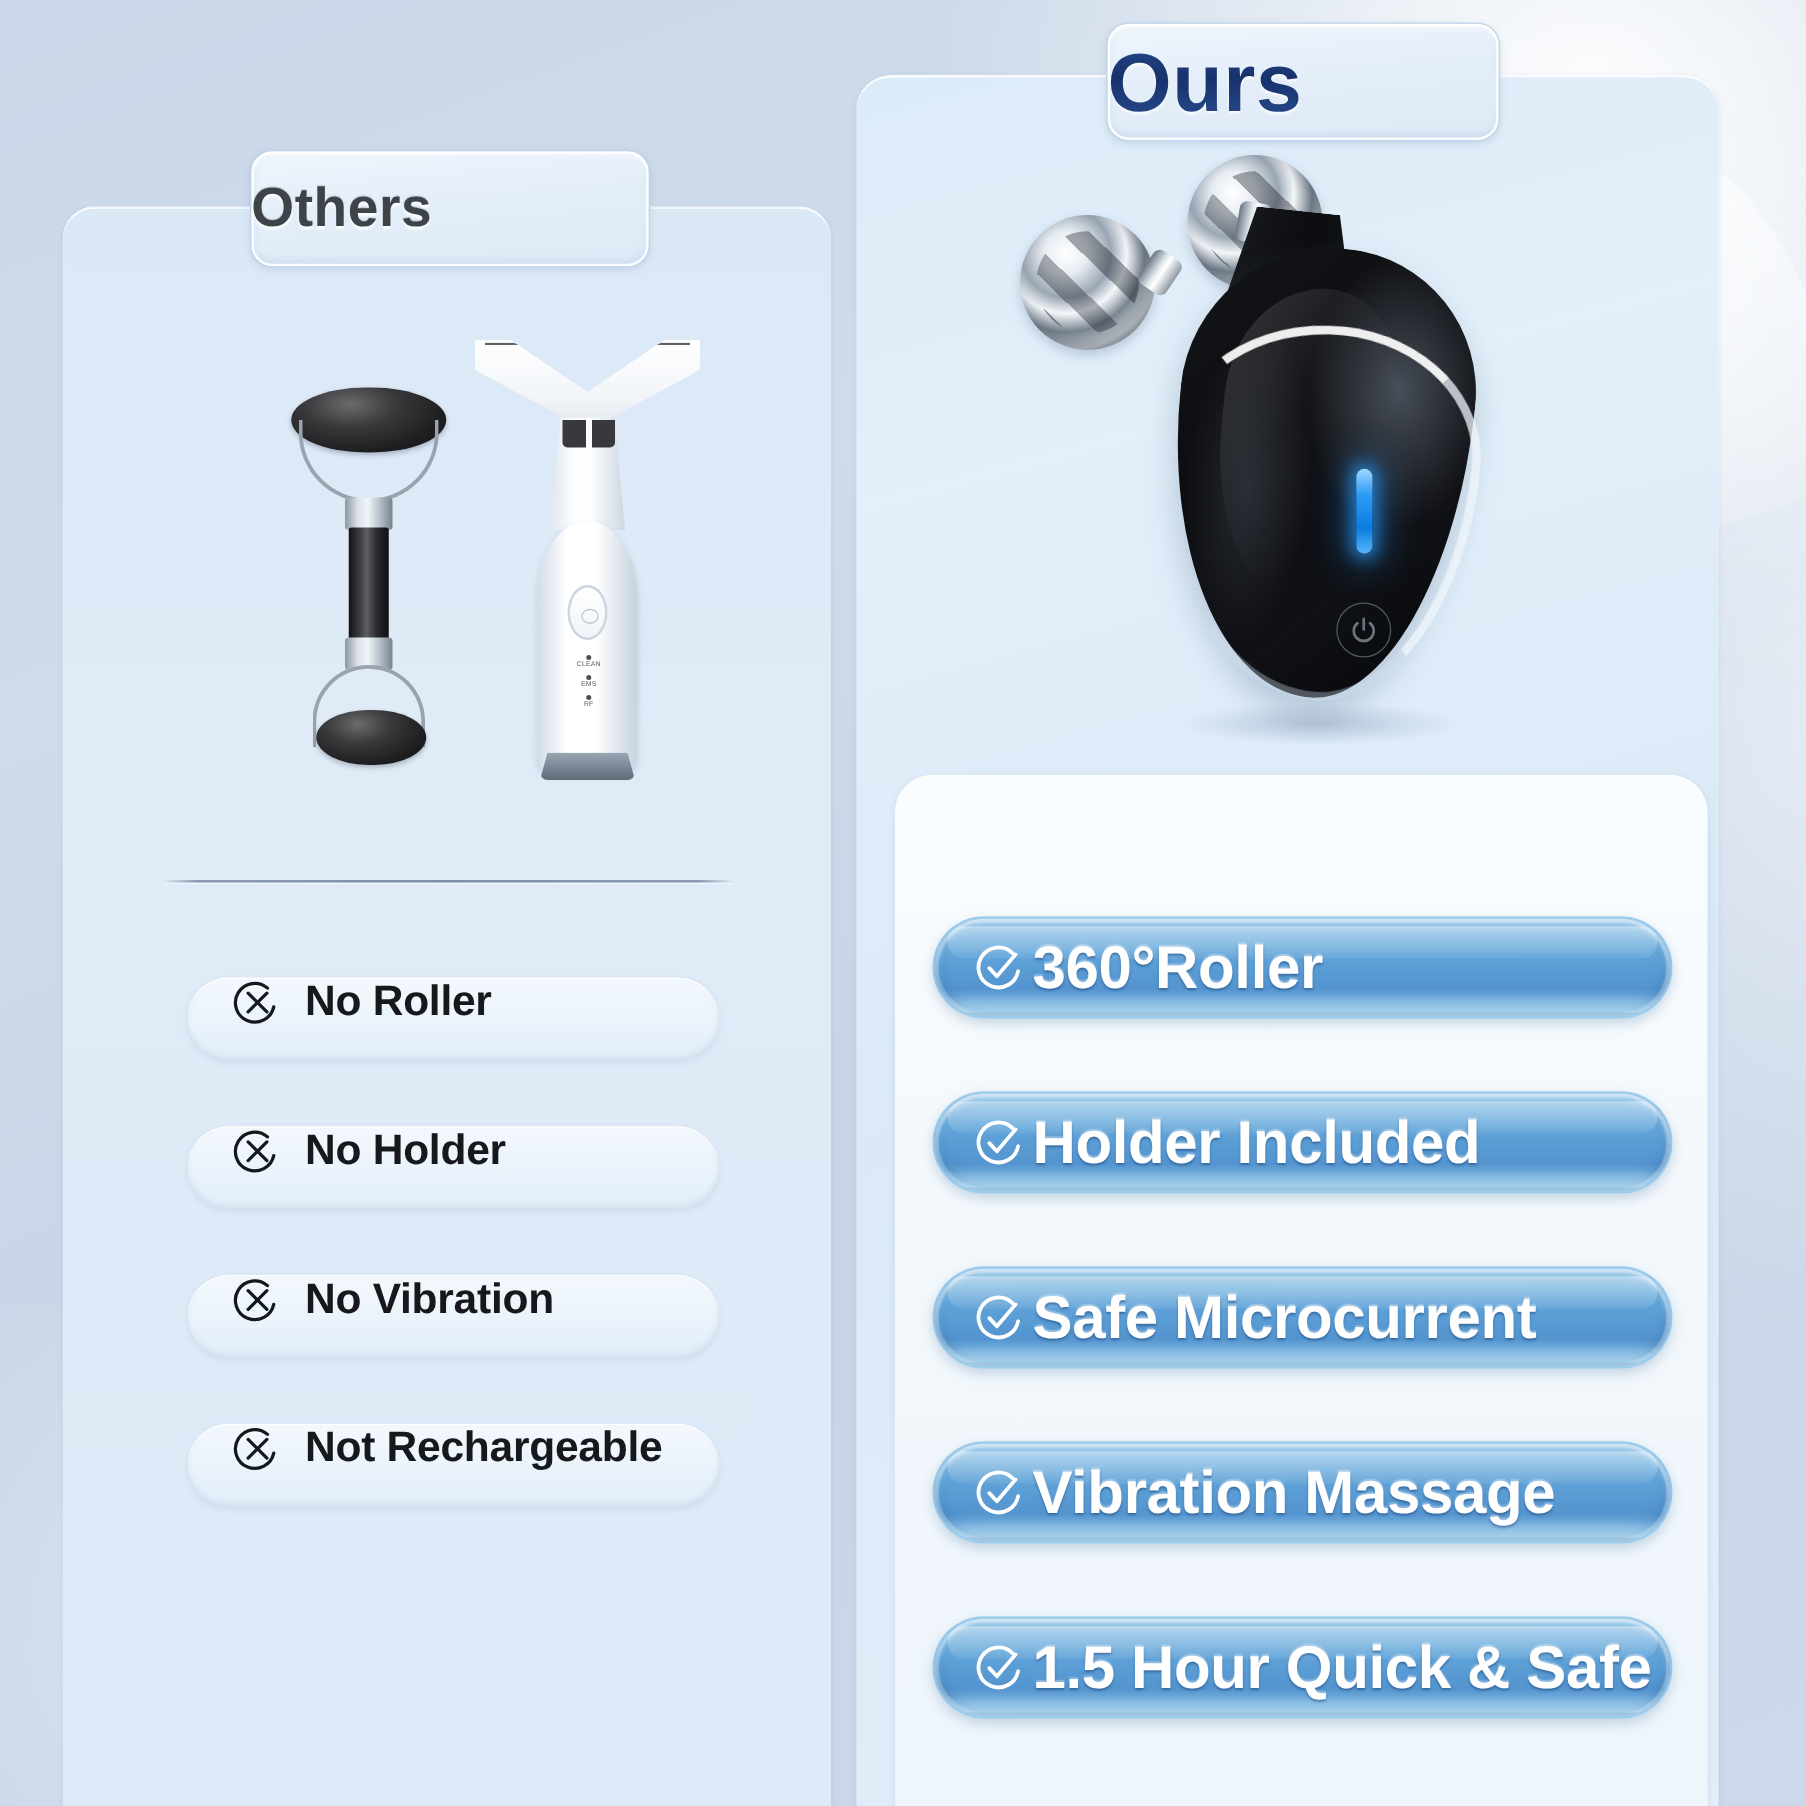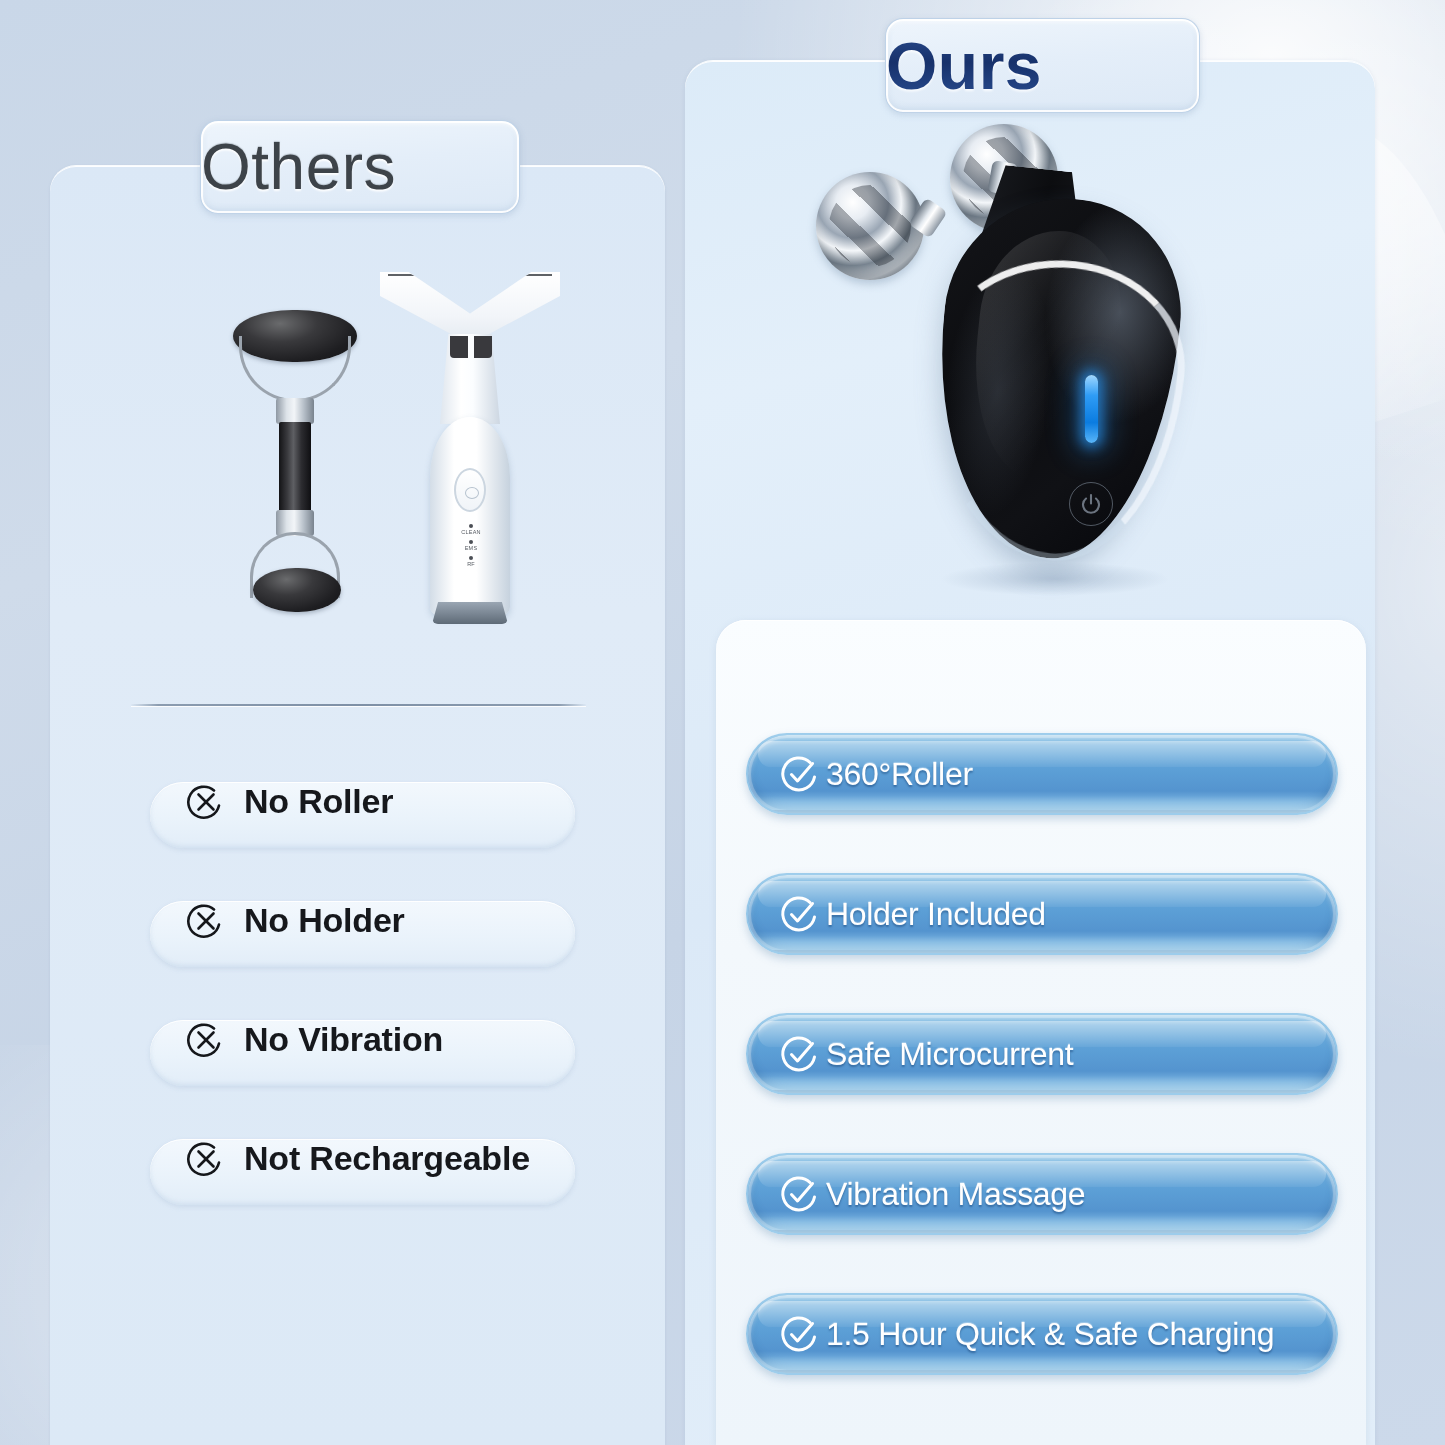--- a/index.html
+++ b/index.html
@@ -80,22 +80,22 @@
       0 2px 6px rgba(130,155,185,0.28);
     border: 1px solid rgba(186,207,230,0.9);
     z-index: 5;
   }
 
   .badge-others {
     left: 200px; top: 120px;
     width: 320px; height: 94px;
   }
   .badge-others .badge-text {
-    font-size: 64px;
-    font-weight: normal;
+    font-size: 44px;
+    font-weight: bold;
     letter-spacing: 0.5px;
     color: #3d4349;
     text-shadow: 0 2px 2px rgba(255,255,255,0.9), 0 -1px 1px rgba(60,70,80,0.25);
   }
 
   .badge-ours {
     left: 885px; top: 18px;
     width: 315px; height: 95px;
   }
   .badge-ours .badge-text {
@@ -374,22 +374,22 @@
     content: "";
     position: absolute; left: 6px; right: 6px; bottom: 3px; height: 14px;
     border-radius: 12px;
     background: linear-gradient(180deg, rgba(255,255,255,0.0) 0%, rgba(190,225,246,0.6) 100%);
     pointer-events: none;
   }
 
   .icon-check { width: 44px; height: 44px; flex: 0 0 44px; display:block; position: relative; z-index:2; }
   .pill-ours .label {
     margin-left: 4px;
-    font-size: 32px;
-    font-weight: normal;
+    font-size: 48px;
+    font-weight: bold;
     color: #ffffff;
     letter-spacing: -0.3px;
     white-space: nowrap;
     position: relative;
     z-index: 2;
     text-shadow: 0 2px 2px rgba(25,70,120,0.55), 0 -1px 1px rgba(255,255,255,0.35);
   }
 </style>
 </head>
 <body>

